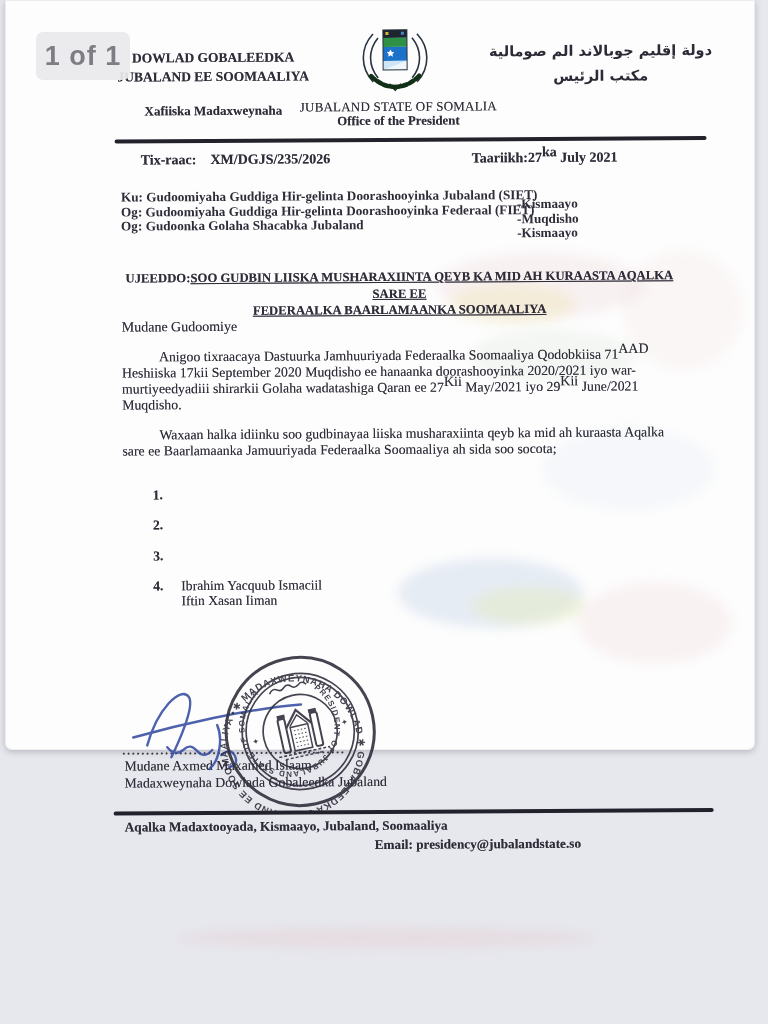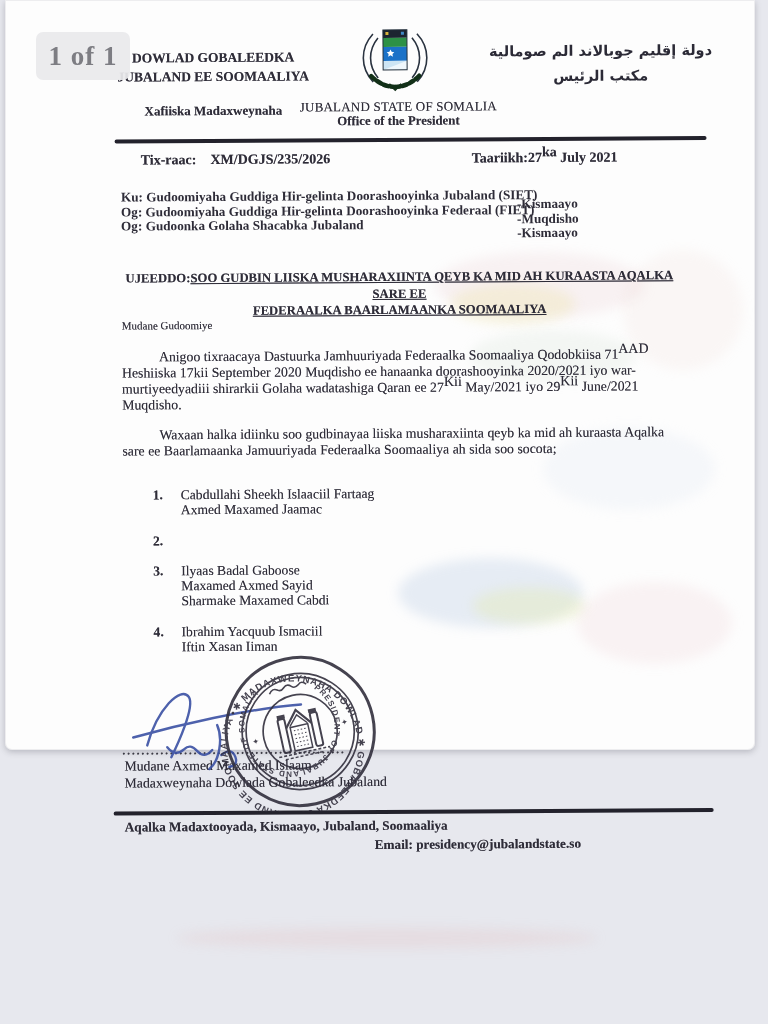--- a/index.html
+++ b/index.html
@@ -16,21 +16,21 @@
   .doc{position:absolute;inset:0;transform:rotate(-0.35deg);transform-origin:50% 50%;color:#2e2c38;z-index:2;}
   .t{position:absolute;}
   .ink{text-shadow:0 0 .4px rgba(46,44,56,.55);}
   sup{font-size:14px;line-height:0;vertical-align:super;}
 
   
   .badge{
     position:absolute;left:36px;top:32px;width:94px;height:48px;z-index:10;
     background:rgba(233,233,236,.93);border-radius:7px;
     display:flex;align-items:center;justify-content:center;
-    font-family:Liberation Serif, serif;
+    font-family:Liberation Sans, sans-serif;
     font-weight:700;font-size:27px;color:#7d7d83;letter-spacing:1px;
   }
 
   
   .org-block{left:100px;top:47px;width:220px;text-align:center;font-weight:700;font-size:13.5px;line-height:19px;}
   .office-so{left:100px;top:102px;width:220px;text-align:center;font-weight:700;font-size:13px;}
   .emblem{left:342px;top:24px;width:100px;height:74px;position:absolute;}
   .state-en{left:290px;top:99px;width:210px;text-align:center;font-size:13px;letter-spacing:.2px;}
   .office-en{left:290px;top:114px;width:210px;text-align:center;font-weight:700;font-size:12.8px;}
   .arabic{left:485px;top:40px;width:225px;text-align:center;direction:rtl;
@@ -45,21 +45,21 @@
   .date{left:468px;top:151px;font-weight:700;font-size:14px;}
 
   .addr{left:117px;top:189px;width:525px;font-weight:700;font-size:13.2px;line-height:14.6px;}
   .addr-row{position:relative;}
   .addr-place{position:absolute;left:396px;top:9px;}
 
   .subject{left:112px;top:269px;width:566px;text-align:center;font-weight:700;font-size:12.7px;line-height:16.5px;}
   .subj-label{}
   .subj-u{text-decoration:underline;}
 
-  .salutation{left:117px;top:318px;font-size:11px;}
+  .salutation{left:117px;top:318px;font-size:14px;}
   .para{left:117px;top:348px;width:562px;font-size:13.8px;line-height:15.9px;text-indent:37px;}
   .para2{top:426px;}
 
   .cands{left:147px;top:486px;font-size:13.6px;line-height:15.3px;}
   .cand{display:flex;gap:12px;margin-bottom:15px;}
   .cand-num{font-weight:700;min-width:16px;}
   .cand-lines span{display:block;}
 
   
   .sig-svg{position:absolute;left:118px;top:666px;width:218px;height:114px;z-index:3;}
@@ -166,35 +166,26 @@
     </div>
 
     <div class="t salutation ink">Mudane Gudoomiye</div>
 
     <div class="t para ink">Anigoo tixraacaya Dastuurka Jamhuuriyada Federaalka Soomaaliya Qodobkiisa 71<sup>AAD</sup> Heshiiska 17kii September 2020 Muqdisho ee hanaanka doorashooyinka  2020/2021 iyo war-murtiyeedyadiii shirarkii Golaha wadatashiga Qaran ee 27<sup>Kii</sup> May/2021 iyo 29<sup>Kii</sup> June/2021 Muqdisho.</div>
     <div class="t para para2 ink">Waxaan halka idiinku soo gudbinayaa liiska musharaxiinta qeyb ka mid ah kuraasta Aqalka sare ee Baarlamaanka Jamuuriyada Federaalka Soomaaliya ah sida soo socota;</div>
 
     <div class="t cands ink">
       <div class="cand">
         <span class="cand-num">1.</span>
-        <span class="cand-lines">
-          <span>Cabdullahi Sheekh Islaaciil Fartaag</span>
-          <span>Axmed Maxamed Jaamac</span>
-        </span>
       </div>
       <div class="cand">
         <span class="cand-num">2.</span>
       </div>
       <div class="cand">
         <span class="cand-num">3.</span>
-        <span class="cand-lines">
-          <span>Ilyaas Badal Gaboose</span>
-          <span>Maxamed Axmed Sayid</span>
-          <span>Sharmake Maxamed Cabdi</span>
-        </span>
       </div>
       <div class="cand">
         <span class="cand-num">4.</span>
         <span class="cand-lines">
           <span>Ibrahim Yacquub Ismaciil</span>
           <span>Iftin Xasan Iiman</span>
         </span>
       </div>
     </div>
 

